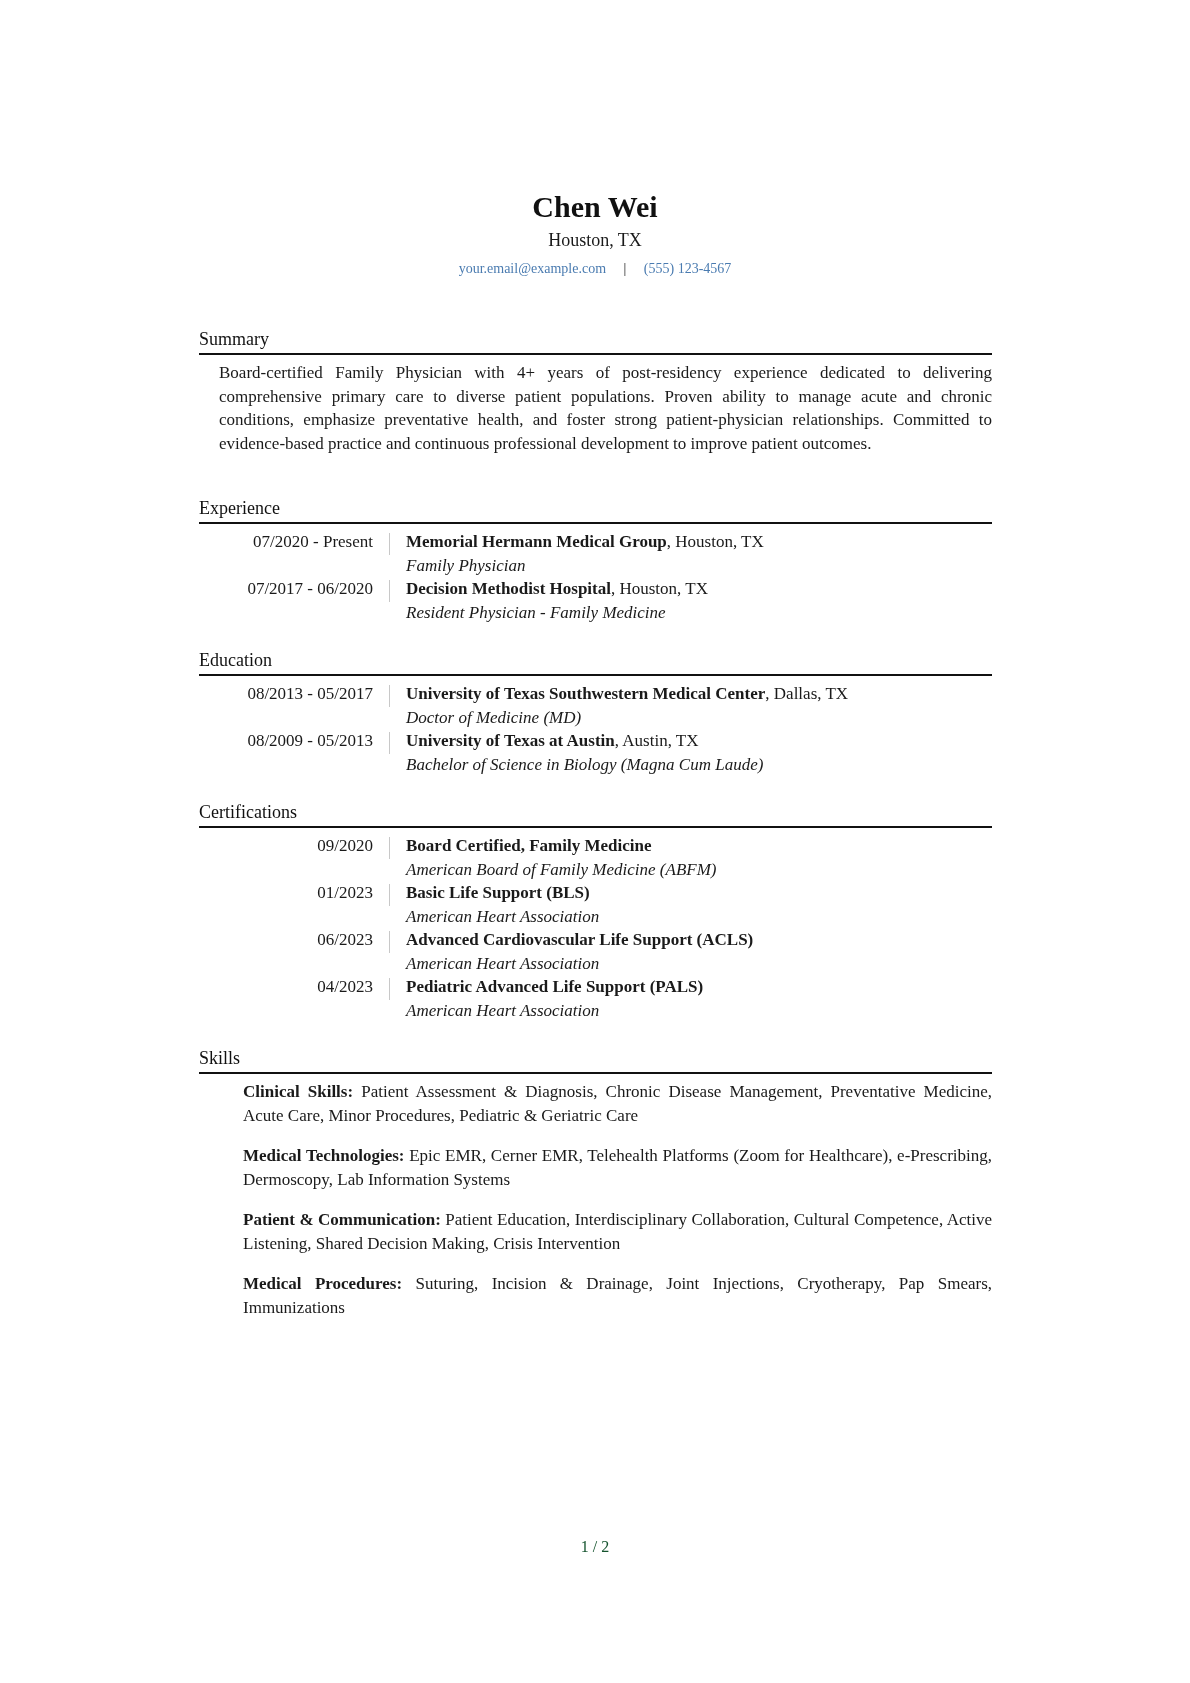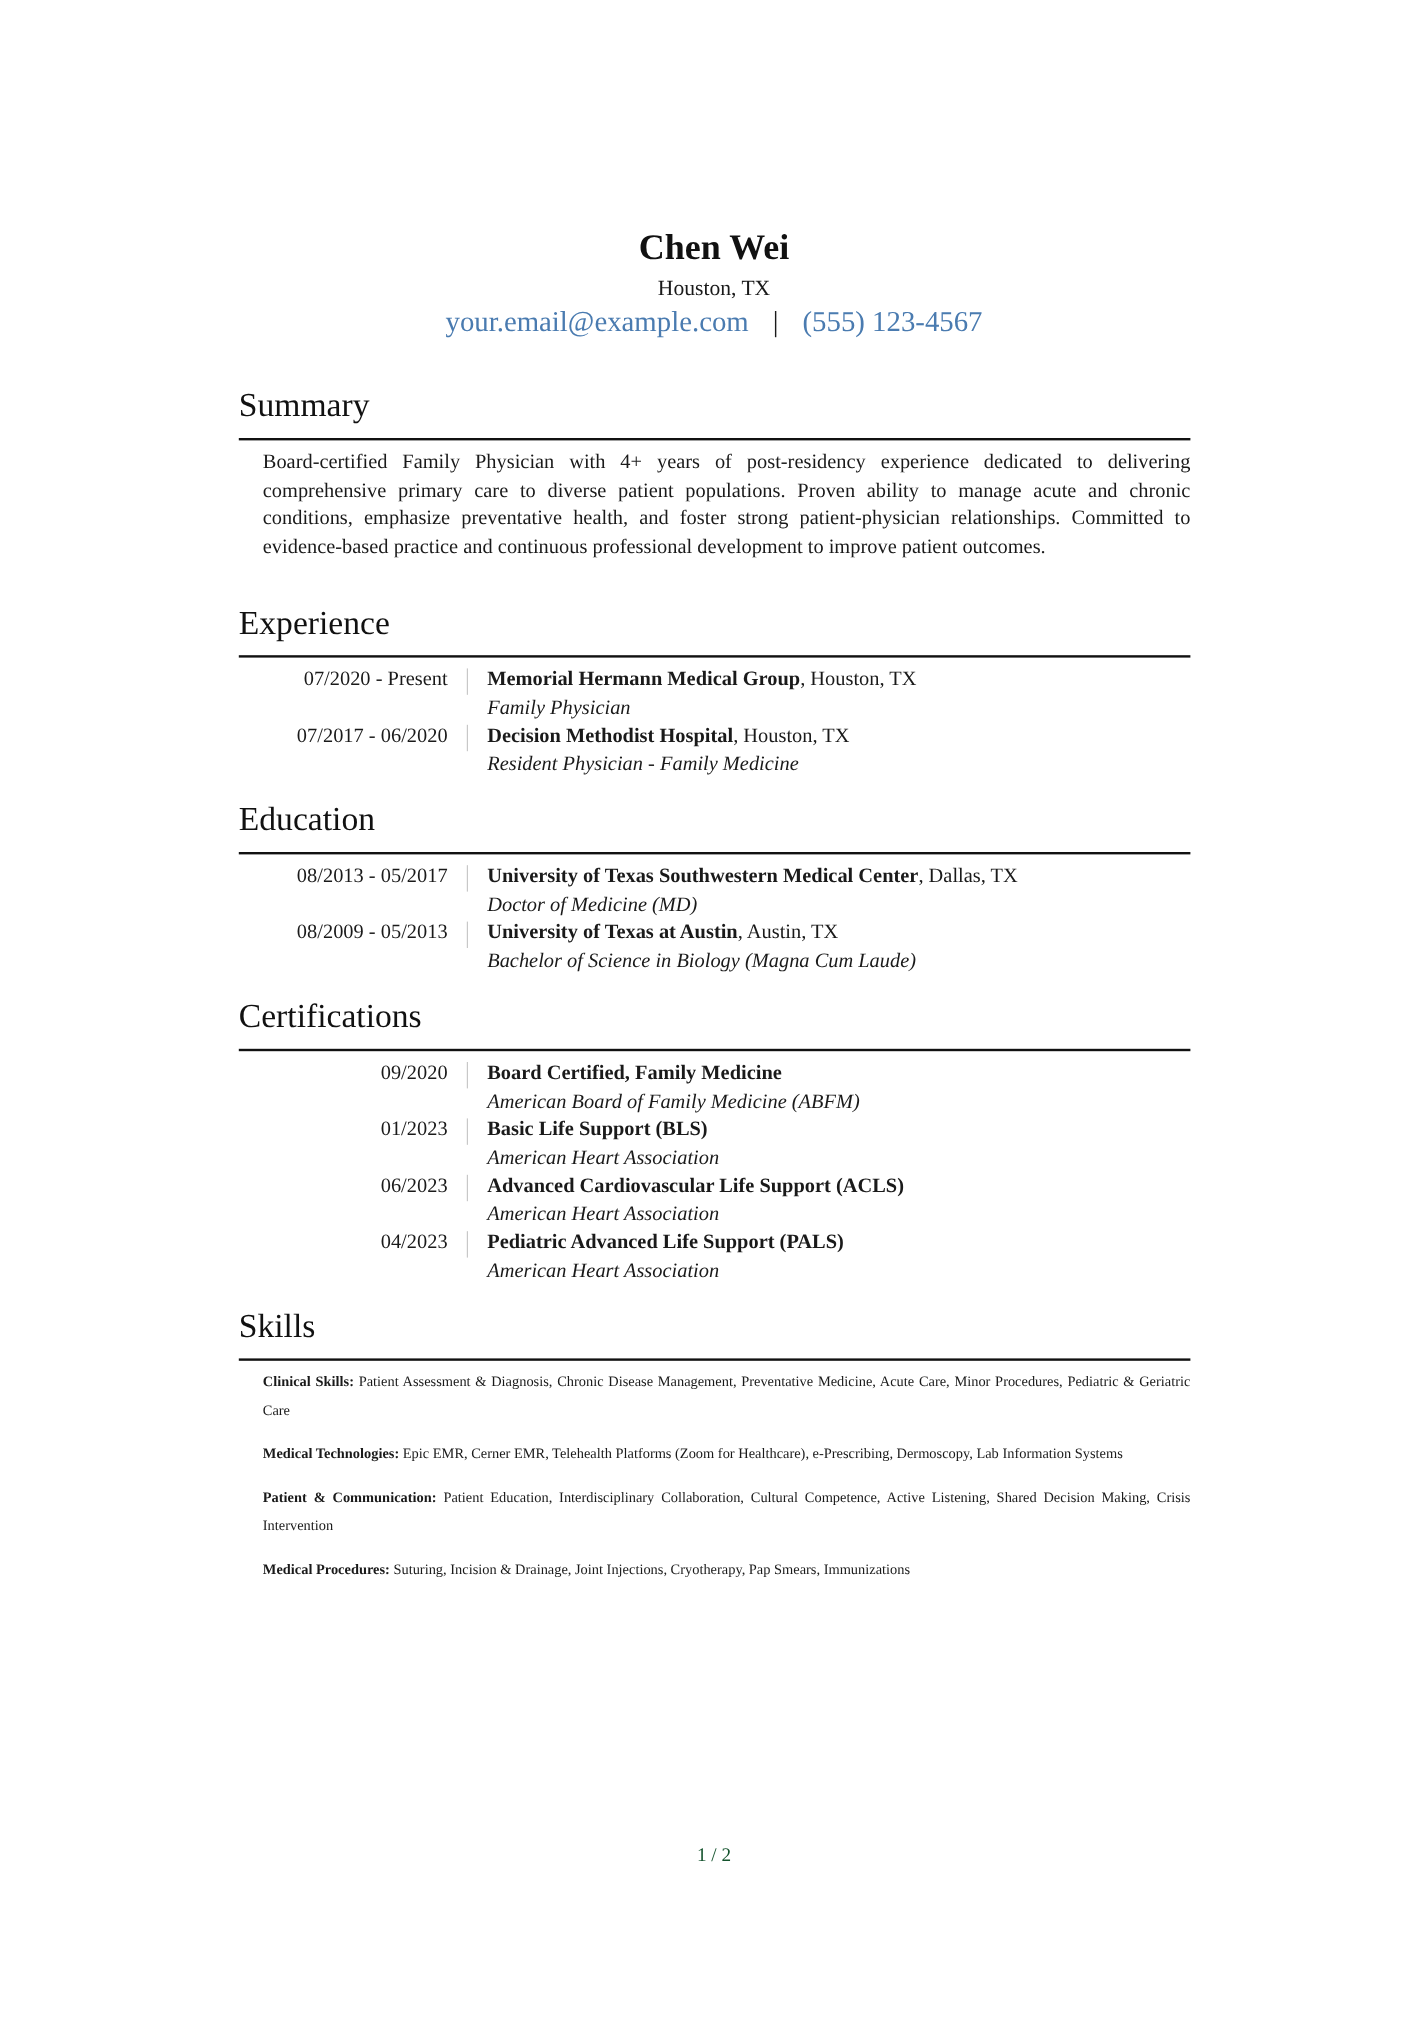--- a/index.html
+++ b/index.html
@@ -36,21 +36,21 @@
       margin: 0;
       color: #111;
     }
     .location {
       font-size: 18px;
       line-height: 24px;
       margin-top: 3px;
       color: #1a1a1a;
     }
     .contact {
-      font-size: 24px;
+      font-size: 14px;
       line-height: 24px;
       margin-top: 5px;
       color: #1a1a1a;
     }
     .contact a {
       color: #4a7bb0;
       text-decoration: none;
     }
     .contact .sep {
       display: inline-block;
@@ -62,26 +62,26 @@
     .content {
       position: absolute;
       left: 199px;
       top: 325px;
       width: 793px;
     }
     .section {
       margin-bottom: 0;
     }
     .section-title {
-      font-size: 28px;
+      font-size: 18px;
       line-height: 28px;
       font-weight: normal;
       margin: 0;
       color: #111;
-      padding-bottom: 12px;
+      padding-bottom: 0;
       border-bottom: 2px solid #111;
     }
     .summary-text {
       margin: 6px 0 0 20px;
       font-size: 17px;
       line-height: 23.5px;
       text-align: justify;
     }
 
     .entries {
@@ -118,24 +118,25 @@
     .entry-sub {
       display: block;
       font-style: italic;
     }
 
     .skills {
       margin-top: 6px;
       margin-left: 20px;
     }
     .skill {
-      font-size: 12px;
+      font-size: 17px;
       line-height: 23.5px;
       text-align: justify;
       margin-bottom: 13px;
+      margin-left: 24px;
     }
     .skill b {
       font-weight: bold;
     }
 
     .page-number {
       position: absolute;
       left: 0;
       top: 1537px;
       width: 1190px;

